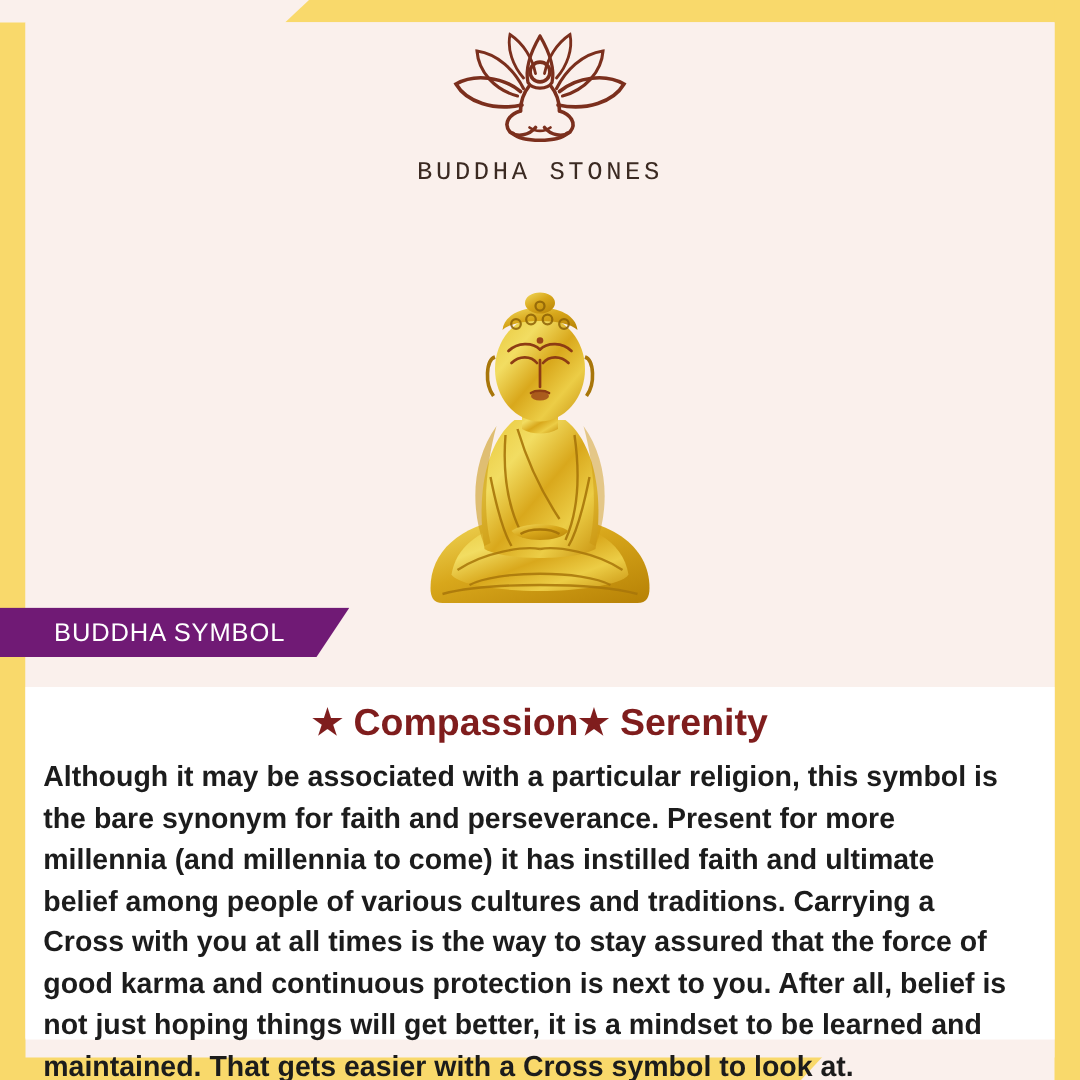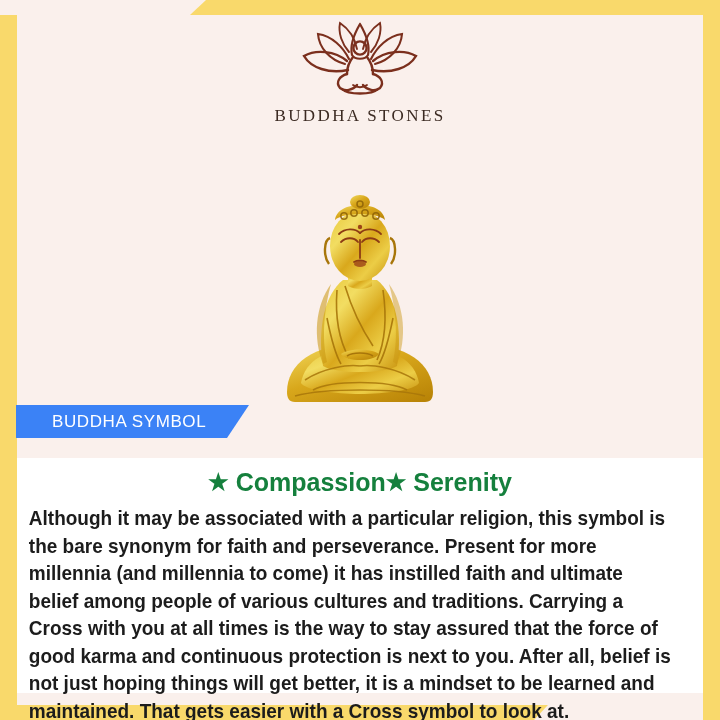--- a/index.html
+++ b/index.html
@@ -74,21 +74,21 @@
     left: 0;
     right: 0;
     text-align: center;
   }
   .logo-mark {
     display: block;
     margin: 0 auto;
   }
   .brand-name {
     margin-top: 4px;
-    font-family: Liberation Serif, serif;
+    font-family: Liberation Mono, monospace;
     font-size: 17px;
     letter-spacing: 2.4px;
     color: #3b2a22;
     font-weight: 400;
   }
 
   
   .title-banner {
     position: absolute;
     top: 125px;
@@ -116,24 +116,24 @@
     left: 0;
     right: 0;
     display: flex;
     justify-content: center;
   }
 
   
   .ribbon {
     position: absolute;
     top: 405px;
-    left: 16px;
+    left: 0;
     width: 233px;
     height: 33px;
-    background: #3b82f6;
+    background: #701a75;
     clip-path: polygon(0 0, 100% 0, calc(100% - 22px) 100%, 0 100%);
     display: flex;
     align-items: center;
   }
   .ribbon-text {
     color: #ffffff;
     font-size: 17px;
     letter-spacing: 0.6px;
     padding-left: 36px;
   }
@@ -147,21 +147,21 @@
     height: 235px;
     background: #ffffff;
   }
   .subtitle {
     margin: 0;
     padding-top: 10px;
     text-align: center;
     font-family: "Liberation Sans Narrow", "Liberation Sans", sans-serif;
     font-size: 25px;
     font-weight: bold;
-    color: #15803d;
+    color: #7f1d1d;
     letter-spacing: 0px;
   }
   .subtitle .star {
     font-size: 23px;
     vertical-align: 1px;
   }
   .body-copy {
     margin: 0;
     padding: 8px 16px 0 12px;
     font-family: "Liberation Sans Narrow", "Liberation Sans", sans-serif;

